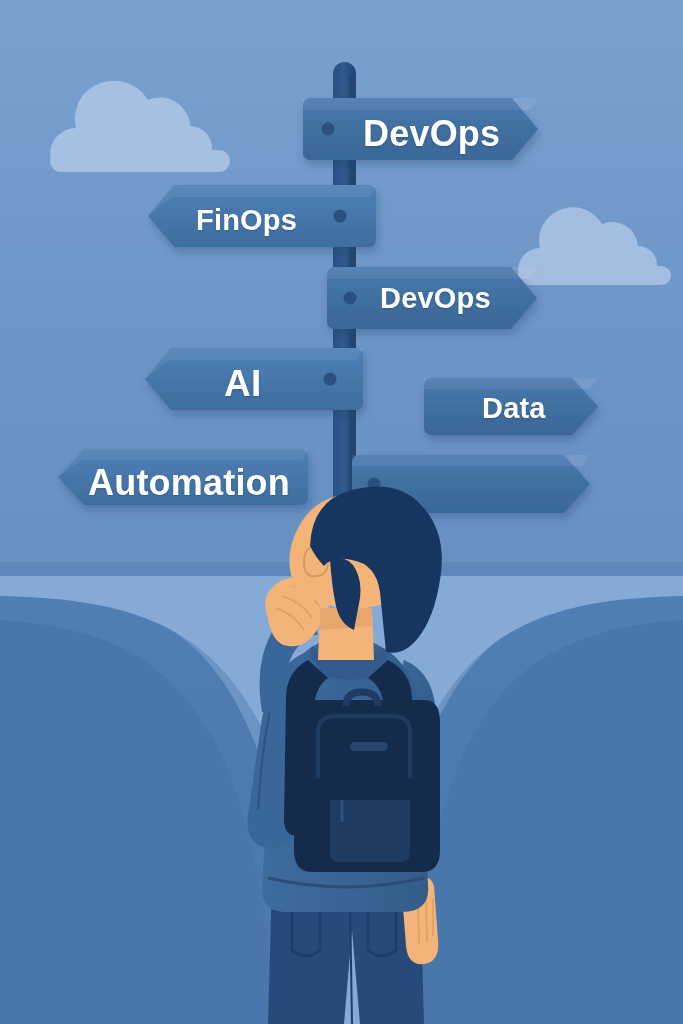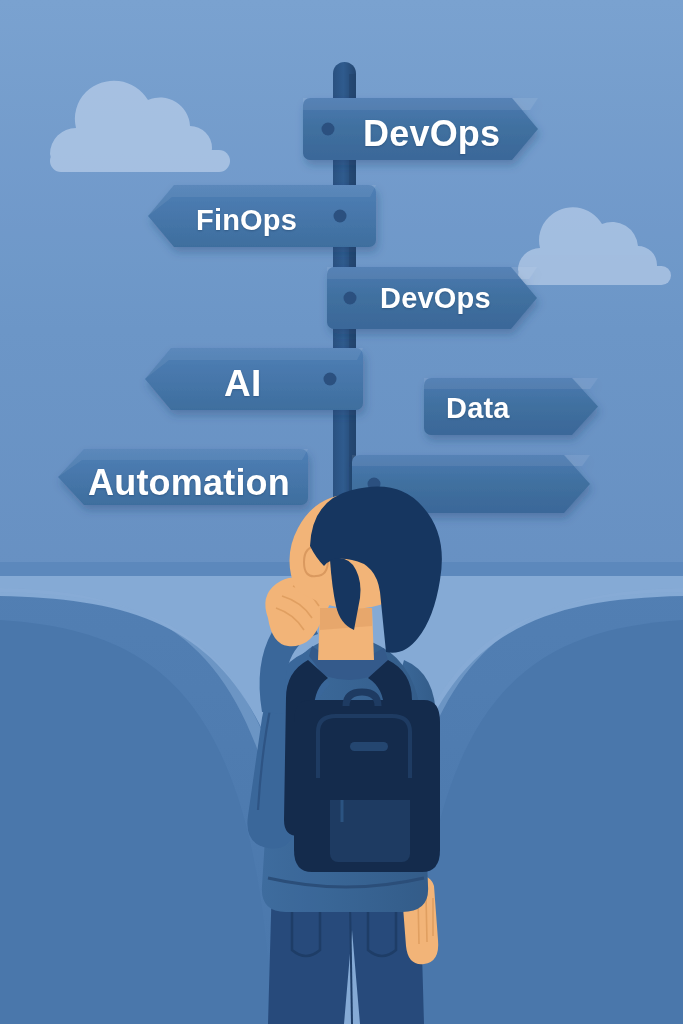--- a/index.html
+++ b/index.html
@@ -222,19 +222,19 @@
   </svg>
 
   <div class="sign-label" style="left:363px; top:113px; font-size:36px;">DevOps</div>
 
   <div class="sign-label" style="left:196px; top:204px; font-size:29px;">FinOps</div>
 
   <div class="sign-label" style="left:380px; top:282px; font-size:29px;">DevOps</div>
 
   <div class="sign-label" style="left:224px; top:363px; font-size:37px;">AI</div>
 
-  <div class="sign-label" style="left:446px; top:392px; font-size:29px;">Data</div>
+  <div class="sign-label" style="left:482px; top:392px; font-size:29px;">Data</div>
 
   <div class="sign-label" style="left:88px; top:462px; font-size:36px;">Automation</div>
 
   <div class="sign-label" style="left:410px; top:470px; font-size:29px;"></div>
 
 </div>
 
 </body></html>

